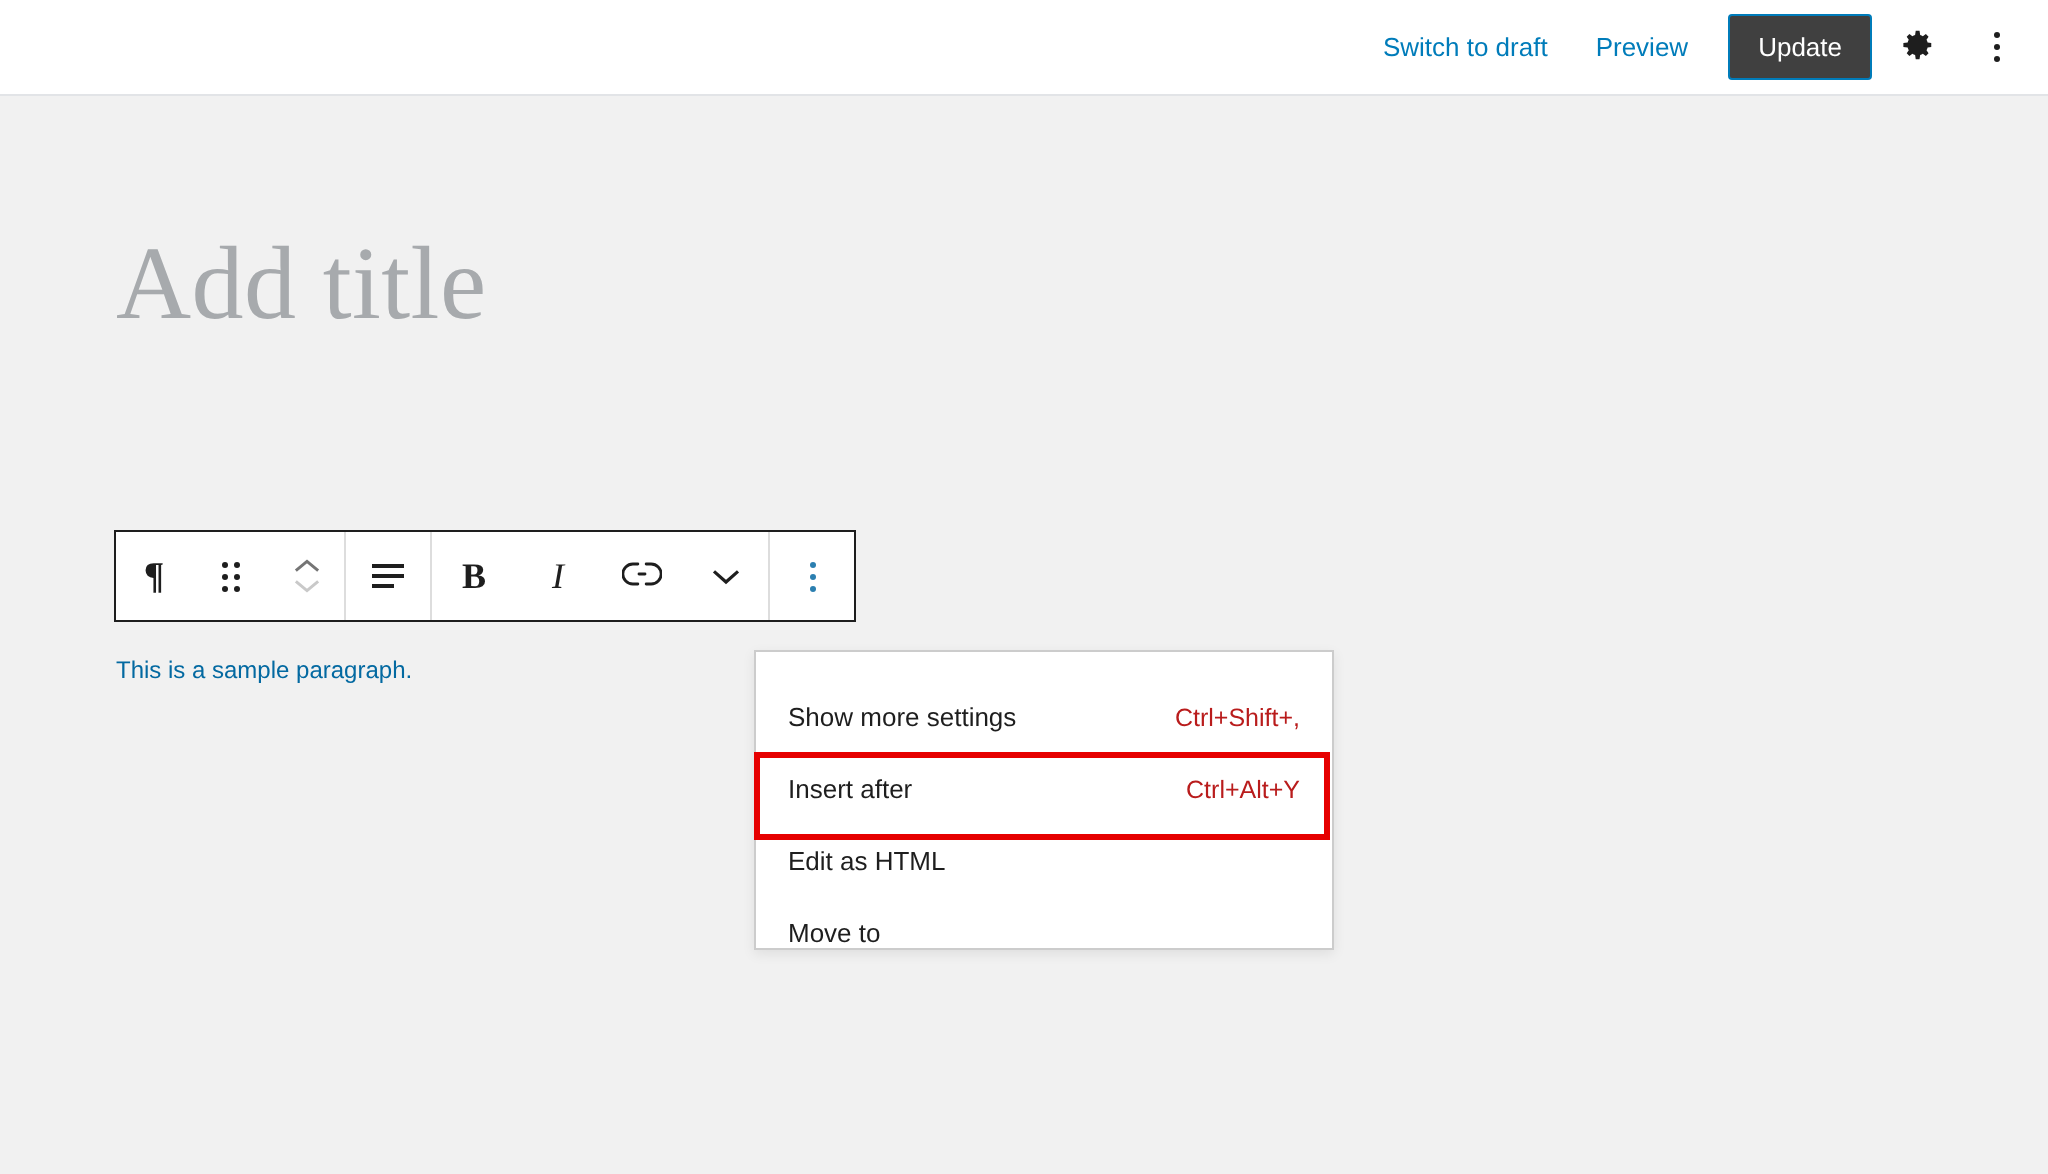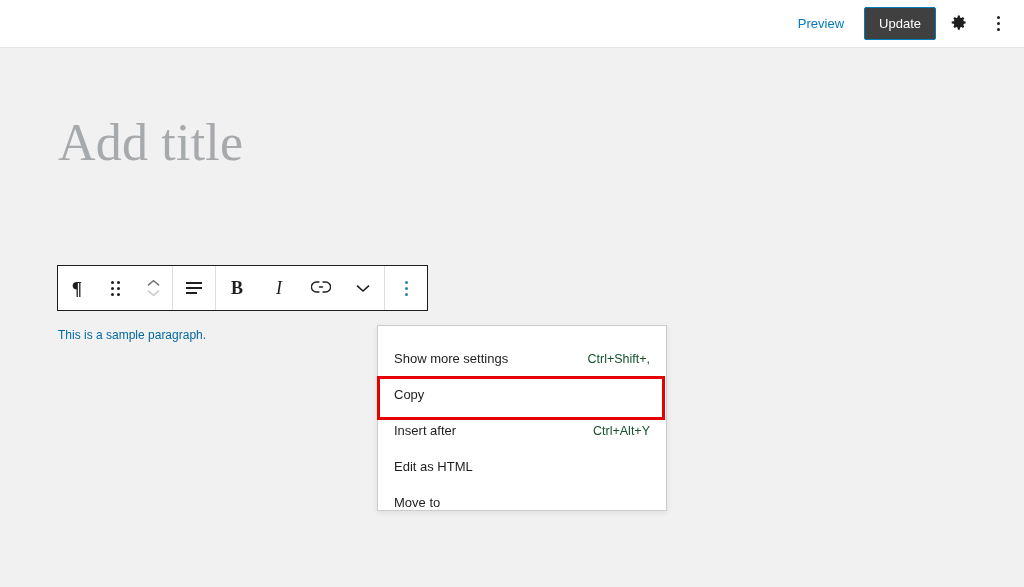--- a/index.html
+++ b/index.html
@@ -249,21 +249,21 @@
     background: none;
     border: none;
     width: 100%;
     text-align: left;
   }
 
   .menu-item-label {
     white-space: nowrap;
   }
   .menu-item-shortcut {
-    color: #14532d;
+    color: #b91c1c;
     font-size: 12.5px;
     white-space: nowrap;
   }
 
   
   .highlight-box {
     position: absolute;
     left: 377px;
     top: 328px;
     width: 288px;
@@ -272,20 +272,21 @@
     pointer-events: none;
     z-index: 40;
   }
 </style>
 </head>
 <body>
 
 <div class="editor-header">
   <div class="header-actions">
 
+    <button class="link-button">Switch to draft</button>
 
     <button class="link-button">Preview</button>
 
     <button class="primary-button">Update</button>
 
     <button class="icon-button">
       <span class="gear-glyph">
         <svg width="19" height="19" viewBox="0 0 24 24" aria-hidden="true">
           <path fill="#1e1e1e" d="M12 8.5a3.5 3.5 0 100 7 3.5 3.5 0 000-7zm0 5.4a1.9 1.9 0 110-3.8 1.9 1.9 0 010 3.8z"></path>
           <path fill="#1e1e1e" d="M21 13.2v-2.4l-2.3-.4a7 7 0 00-.7-1.7l1.3-1.9-1.7-1.7-1.9 1.3a7 7 0 00-1.7-.7L13.6 3h-2.4l-.4 2.7a7 7 0 00-1.7.7L7.2 5.1 5.5 6.8l1.3 1.9a7 7 0 00-.7 1.7l-2.7.4v2.4l2.7.4c.16.6.4 1.17.7 1.7l-1.3 1.9 1.7 1.7 1.9-1.3c.53.3 1.1.54 1.7.7l.4 2.7h2.4l.4-2.7c.6-.16 1.17-.4 1.7-.7l1.9 1.3 1.7-1.7-1.3-1.9c.3-.53.54-1.1.7-1.7l2.3-.4z"></path>
@@ -385,24 +386,20 @@
 
   <div class="paragraph-block">This is a sample paragraph.</div>
 
   <div class="block-menu">
 
     <button class="menu-item">
       <span class="menu-item-label">Show more settings</span>
       <span class="menu-item-shortcut">Ctrl+Shift+,</span>
     </button>
 
-    <button class="menu-item">
-      <span class="menu-item-label">Copy</span>
-      <span class="menu-item-shortcut"></span>
-    </button>
 
 
 
     <button class="menu-item">
       <span class="menu-item-label">Insert after</span>
       <span class="menu-item-shortcut">Ctrl+Alt+Y</span>
     </button>
 
     <button class="menu-item">
       <span class="menu-item-label">Edit as HTML</span>

